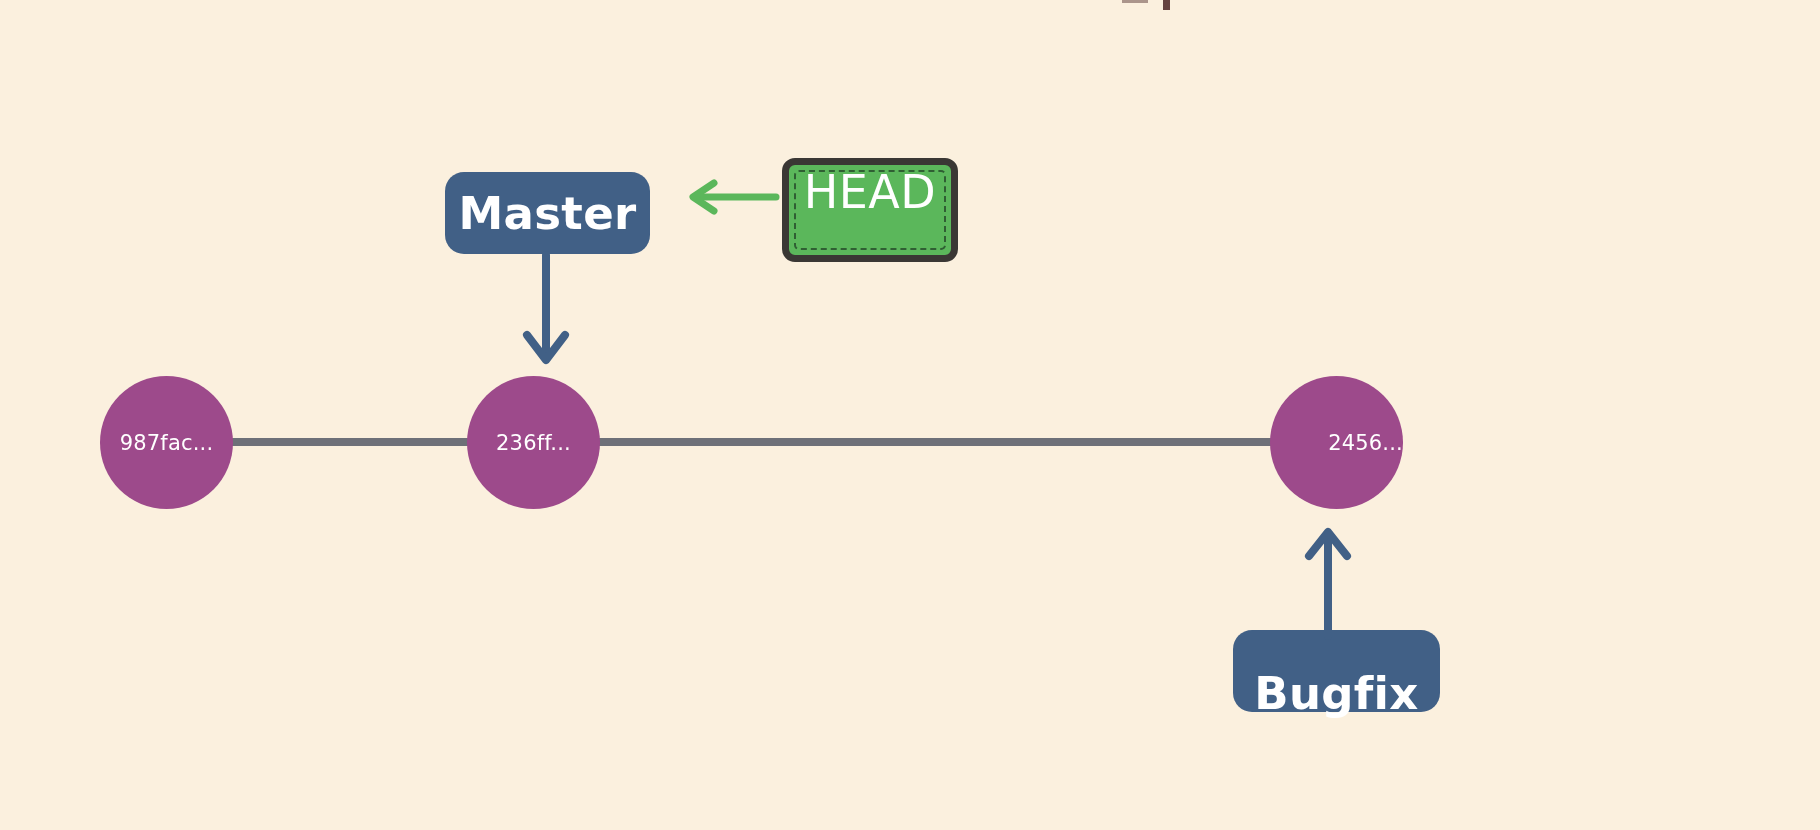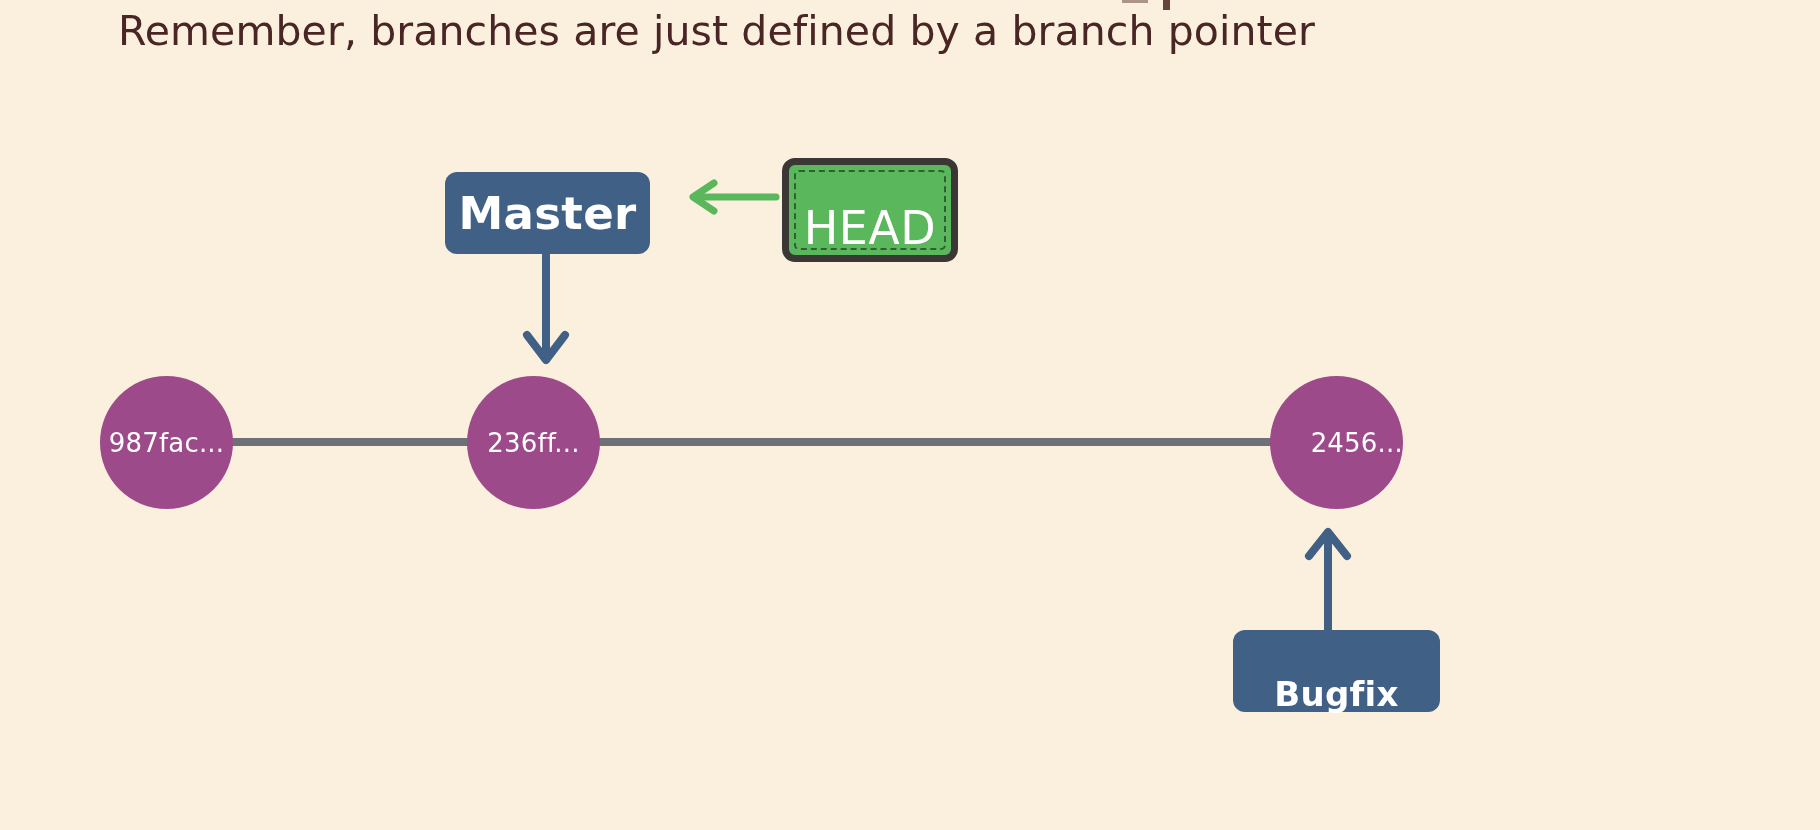--- a/index.html
+++ b/index.html
@@ -60,61 +60,61 @@
     border-radius: 50%;
     background: #9D4A8B;
     top: 376px;
     display: flex;
     align-items: center;
     justify-content: center;
   }
   .commit .sha {
     color: #FFFFFF;
     font-family: "DejaVu Sans", sans-serif;
-    font-size: 26px;
+    font-size: 21px;
     font-weight: 400;
     letter-spacing: 0.2px;
     white-space: nowrap;
     pointer-events: none;
   }
 
   
   .ref-box {
     position: absolute;
     background: #416086;
-    border-radius: 12px;
+    border-radius: 19px;
     display: flex;
     align-items: center;
     justify-content: center;
   }
   .ref-box .ref-label {
     color: #FFFFFF;
     font-family: "DejaVu Sans", sans-serif;
     font-weight: 700;
     letter-spacing: 0.3px;
     white-space: nowrap;
   }
   #ref-master { left: 445px; top: 172px; width: 205px; height: 82px; }
   #ref-master .ref-label { font-size: 45px; }
   #ref-bugfix { left: 1233px; top: 630px; width: 207px; height: 82px; }
-  #ref-bugfix .ref-label { font-size: 34px; margin-top: 45px; }
+  #ref-bugfix .ref-label { font-size: 45px; margin-top: 45px; }
 
   
   #head-box {
     position: absolute;
     left: 782px;
     top: 158px;
     width: 176px;
     height: 104px;
     box-sizing: border-box;
     background: #5BB75B;
     border: 7px solid #3A3734;
     border-radius: 13px;
     display: flex;
-    align-items: flex-end;
+    align-items: flex-start;
     justify-content: center;
   }
   #head-box .head-inner {
     position: absolute;
     left: 5px;
     top: 5px;
     right: 5px;
     bottom: 5px;
     border: 2px dashed #2F5F33;
     border-radius: 5px;
@@ -137,21 +137,20 @@
   #arrow-bugfix-to-commit { left: 1302px; top: 528px; }
 </style>
 </head>
 <body>
 
 <div id="stage">
 
   <div class="clip-mark a"></div>
   <div class="clip-mark b"></div>
 
-  <div class="title">Remember, branches are just defined by a branch pointer</div>
 
   <div class="edge" style="left:180px; width:390px;"></div>
   <div class="edge" style="left:560px; width:410px;"></div>
   <div class="edge" style="left:970px; width:390px;"></div>
 
   <div class="commit" style="left:100px;">
     <span class="sha">987fac...</span>
   </div>
 
   <div class="commit" style="left:467px;">

